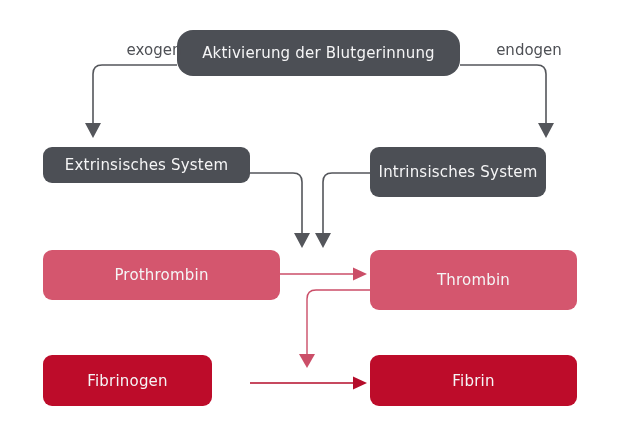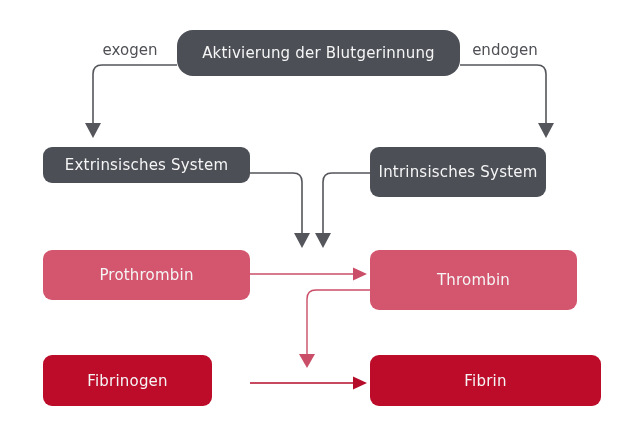--- a/index.html
+++ b/index.html
@@ -28,30 +28,31 @@
     text-align: center;
     box-sizing: border-box;
   }
   .node.gray  { background: var(--system-box, #4c4f55); }
   .node.rose  { background: var(--enzyme-box, #d4566e); }
   .node.red   { background: var(--product-box, #bd0c2a); }
 
   .top-node     { left: 177px; top: 30px;  width: 283px; height: 46px; border-radius: 16px; }
   .extrinsic    { left: 43px;  top: 147px; width: 207px; height: 36px; }
   .intrinsic    { left: 370px; top: 147px; width: 176px; height: 50px; }
-  .prothrombin  { left: 43px;  top: 250px; width: 207px; height: 50px; }
+  .prothrombin  { left: 43px;  top: 250px; width: 237px; height: 50px; }
   .thrombin     { left: 370px; top: 250px; width: 207px; height: 60px; }
   .fibrinogen   { left: 43px;  top: 355px; width: 169px; height: 51px; }
-  .fibrin       { left: 370px; top: 355px; width: 231px; height: 51px; }
+  .fibrin       { left: 370px; top: 355px; width: 207px; height: 51px; }
 
   .branch-label {
     position: absolute;
     font-size: 15px;
     color: var(--branch-label-text, #4e5055);
     text-align: center;
+    margin-left: 24px;
   }
   .branch-left  { left: 96px;  top: 41px; width: 68px; }
   .branch-right { left: 468px; top: 41px; width: 74px; }
 
   .gline { fill: none; stroke: var(--gray-arrow, #54565b); stroke-width: 1.6; }
   .ghead { fill: var(--gray-arrow, #54565b); stroke: none; }
   .pline { fill: none; stroke: var(--rose-arrow, #cb4e68); stroke-width: 1.4; }
   .phead { fill: var(--rose-arrow, #cb4e68); stroke: none; }
   .rline { fill: none; stroke: var(--red-arrow, #b50c2a); stroke-width: 1.4; }
   .rhead { fill: var(--red-arrow, #b50c2a); stroke: none; }

